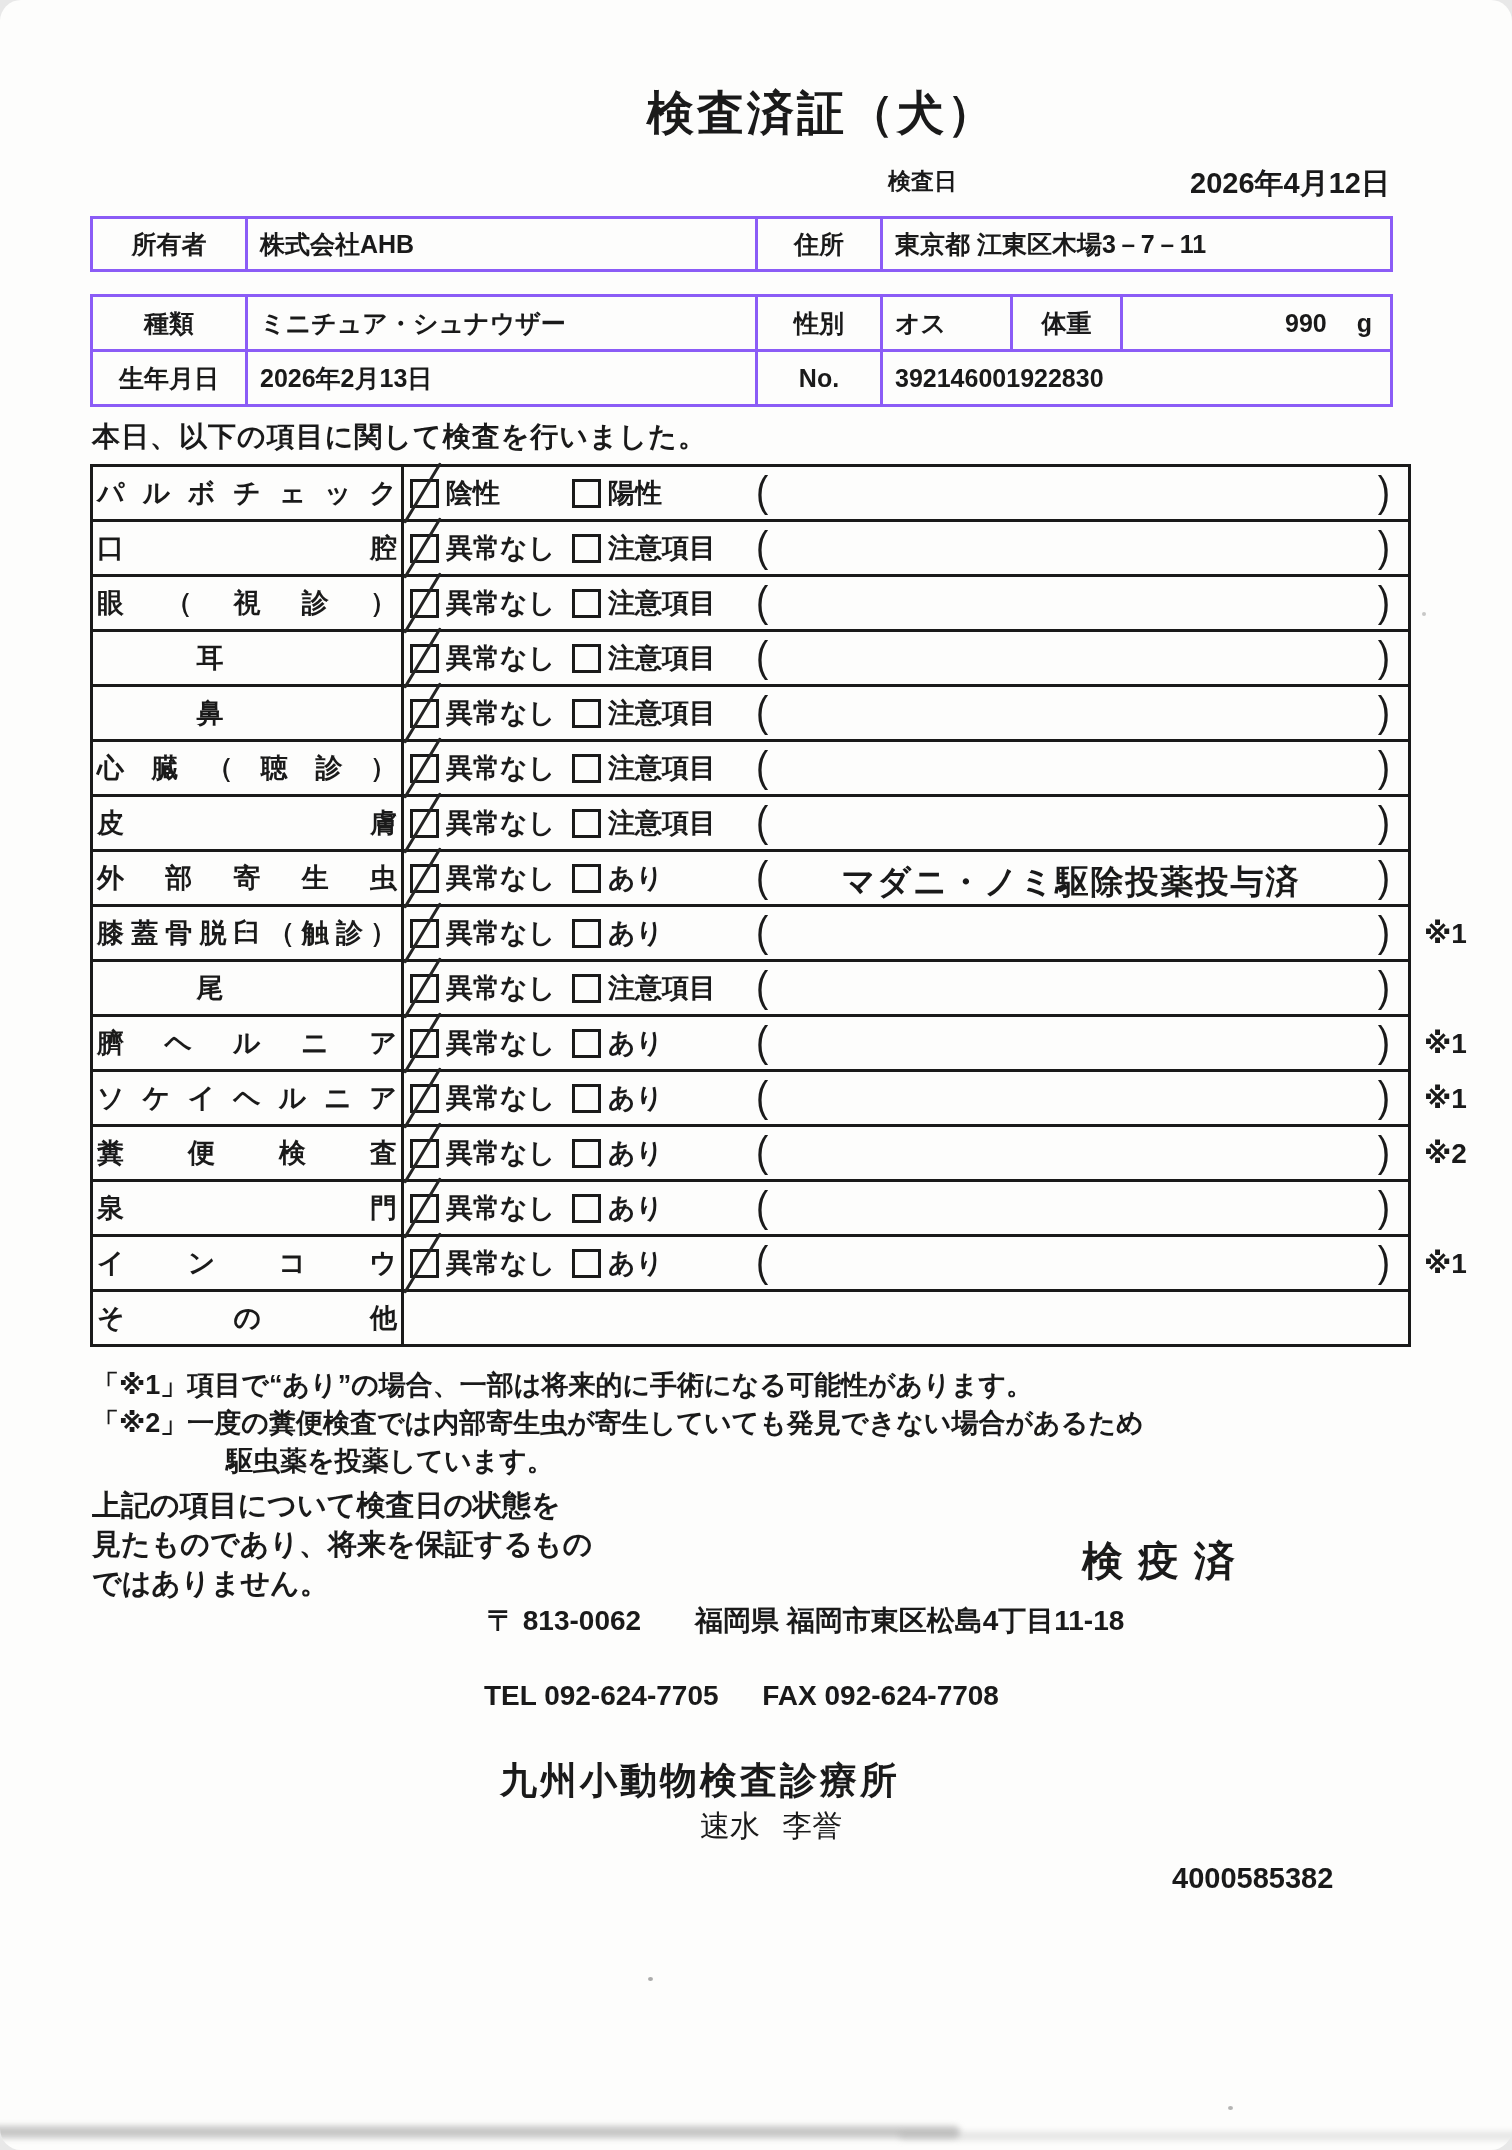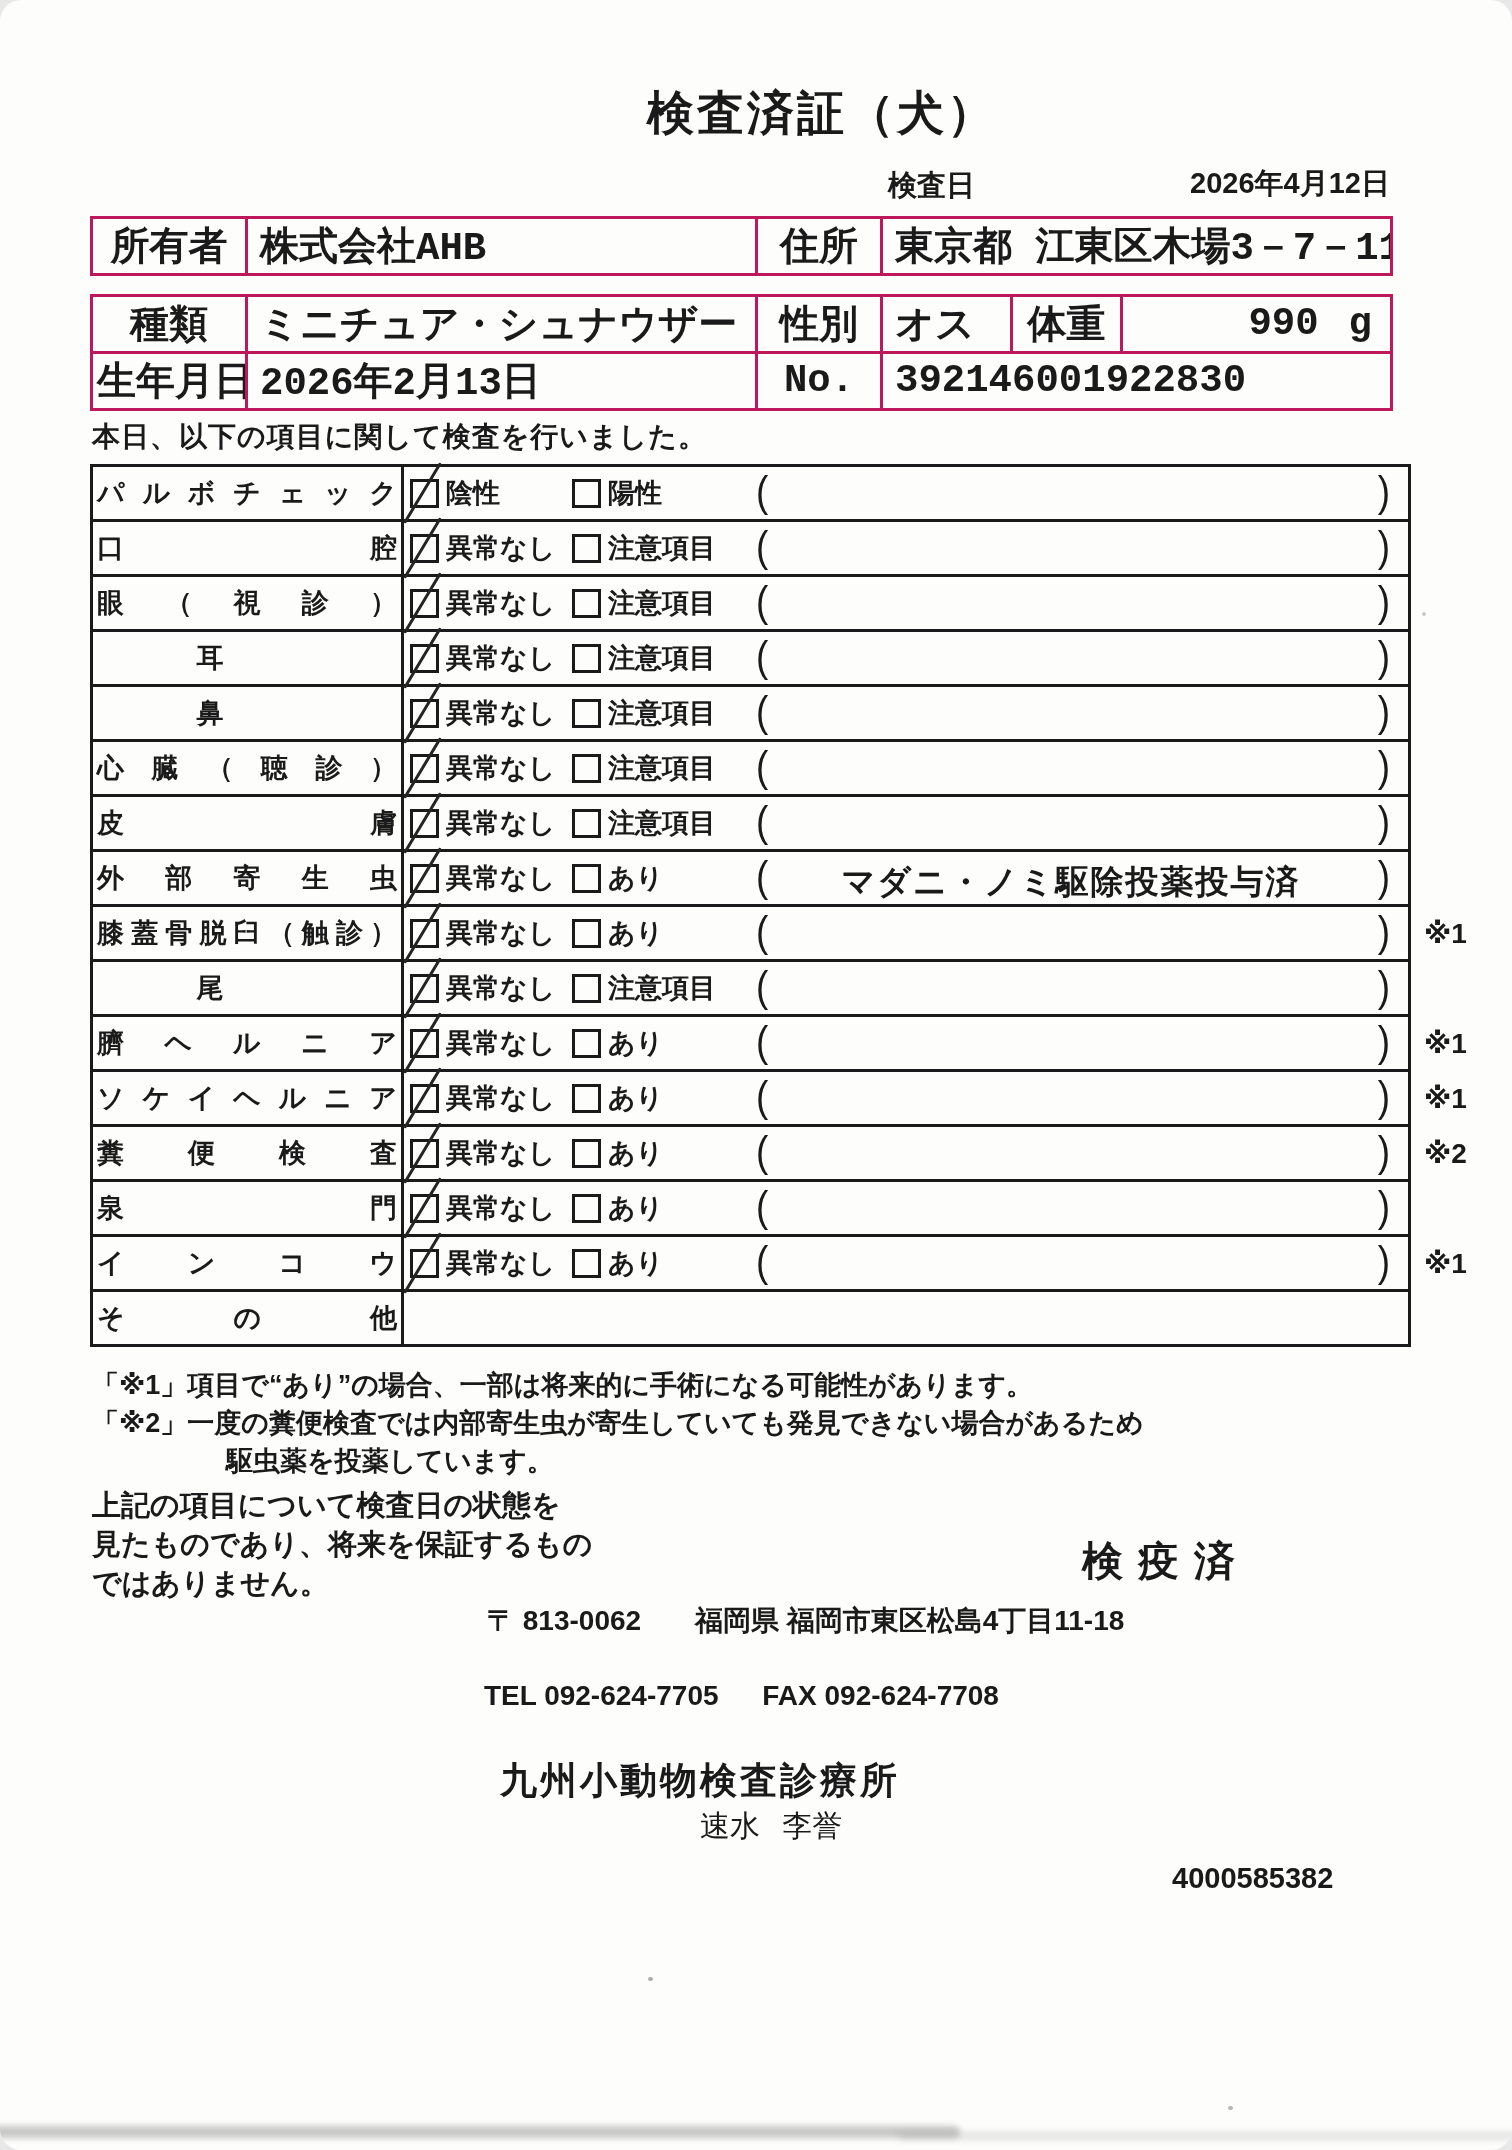--- a/index.html
+++ b/index.html
@@ -1,24 +1,24 @@
 <!DOCTYPE html>
 <html><head>
 <meta charset="utf-8">
 <style>
   html,body{margin:0;padding:0;background:#e8e8e8;}
   .page{position:relative;width:1512px;height:2150px;background:#fdfdfc;margin:0 auto;
         font-family:"Liberation Sans","DejaVu Sans",sans-serif;color:#1a1a1a;overflow:hidden;border-radius:21px;}
   .title{position:absolute;top:82px;left:90px;width:1400px;text-align:center;text-indent:64px;
          font-size:47px;font-weight:bold;letter-spacing:3px;}
-  .date-label{position:absolute;top:166px;left:888px;font-size:29px;font-weight:600;}
+  .date-label{position:absolute;top:166px;left:888px;font-size:23px;font-weight:600;}
   .date-value{position:absolute;top:164px;left:1135px;width:255px;text-align:right;font-size:29px;font-weight:600;}
 
   table{border-collapse:collapse;table-layout:fixed;}
-  td{border:3px solid #be185d;font-size:39px;padding:0 12px;height:50px;overflow:hidden;white-space:nowrap;font-family:Liberation Mono, monospace;}
+  td{border:3px solid #8b5cf6;font-size:25px;padding:0 12px;height:50px;overflow:hidden;white-space:nowrap;}
   td.lbl{text-align:center;font-weight:600;padding:0 4px;}
   td.val{font-weight:600;}
   .t-owner{position:absolute;top:216px;left:90px;width:1300px;}
   .t-animal{position:absolute;top:294px;left:90px;width:1300px;}
   .t-animal td{height:52px;}
   .weight-cell{text-align:right;}
   .weight-unit{display:inline-block;margin-left:30px;margin-right:6px;}
 
   .intro{position:absolute;top:418px;left:92px;font-size:28px;font-weight:600;letter-spacing:1px;}
 

